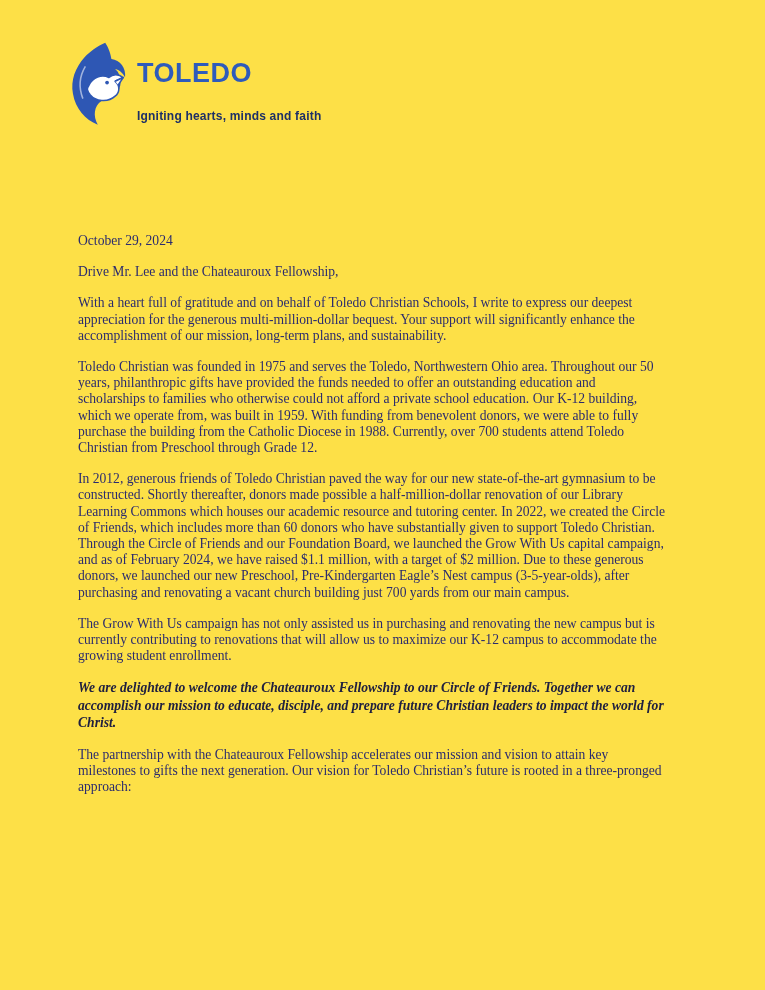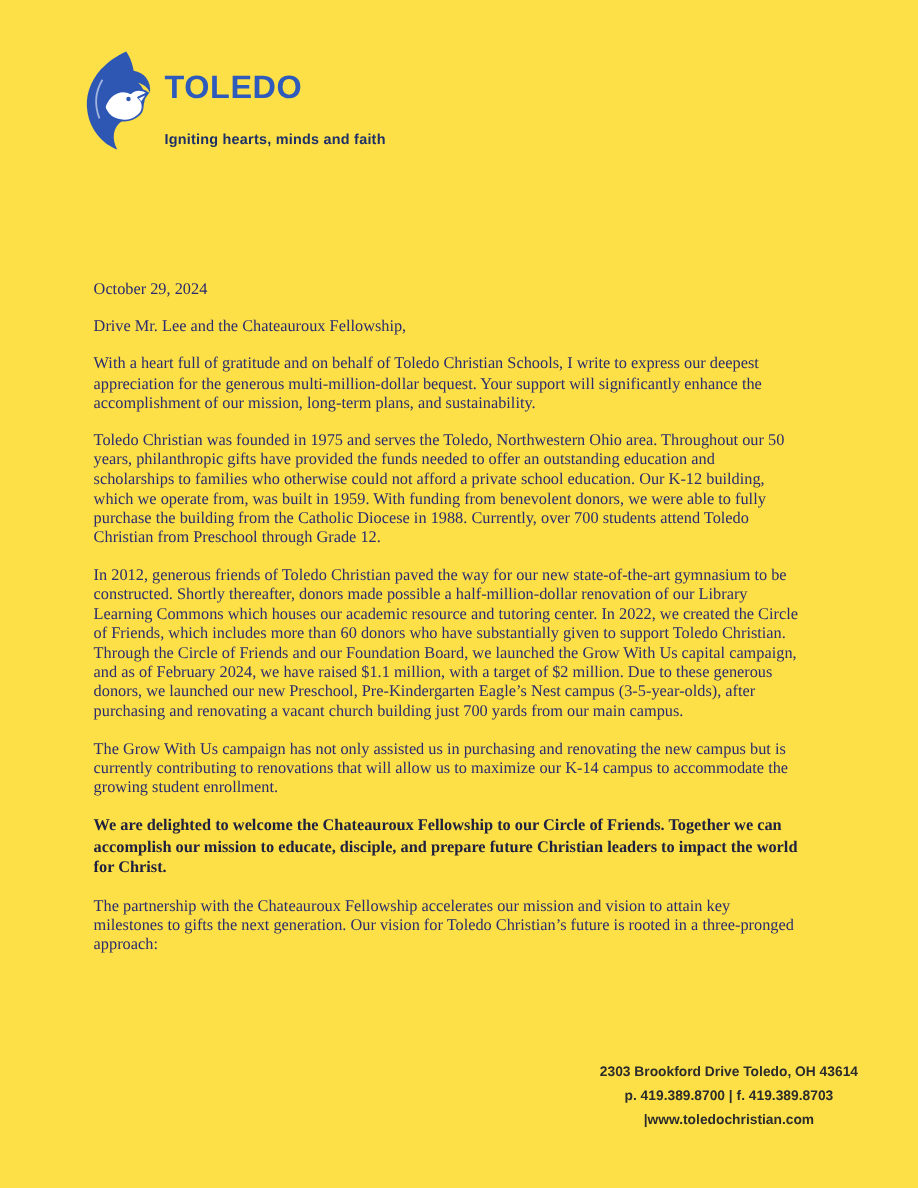--- a/index.html
+++ b/index.html
@@ -45,20 +45,21 @@
     color: #2b2b6e;
     font-size: 13.6px;
     line-height: 16.2px;
     margin-top: 20px;
   }
   .letter-body p { margin-bottom: 15px; }
   .date { margin-bottom: 17px; }
   .salutation { margin-bottom: 17px; }
   .emphasis {
     font-weight: 700;
+    font-style: italic;
     color: #20203f;
     line-height: 17.5px;
   }
 
   
   .letter-footer {
     position: absolute;
     right: 50px;
     top: 884px;
     text-align: center;
@@ -93,24 +94,19 @@
       <div class="logo-tagline">Igniting hearts, minds and faith</div>
     </div>
   </header>
 
   <main class="letter-body">
     <p class="date">October 29, 2024</p>
     <p class="salutation">Drive Mr. Lee and the Chateauroux Fellowship,</p>
     <p>With a heart full of gratitude and on behalf of Toledo Christian Schools, I write to express our deepest appreciation for the generous multi-million-dollar bequest. Your support will significantly enhance the accomplishment of our mission, long-term plans, and sustainability.</p>
     <p>Toledo Christian was founded in 1975 and serves the Toledo, Northwestern Ohio area. Throughout our 50 years, philanthropic gifts have provided the funds needed to offer an outstanding education and scholarships to families who otherwise could not afford a private school education. Our K-12 building, which we operate from, was built in 1959. With funding from benevolent donors, we were able to fully purchase the building from the Catholic Diocese in 1988. Currently, over 700 students attend Toledo Christian from Preschool through Grade 12.</p>
     <p>In 2012, generous friends of Toledo Christian paved the way for our new state-of-the-art gymnasium to be constructed. Shortly thereafter, donors made possible a half-million-dollar renovation of our Library Learning Commons which houses our academic resource and tutoring center. In 2022, we created the Circle of Friends, which includes more than 60 donors who have substantially given to support Toledo Christian. Through the Circle of Friends and our Foundation Board, we launched the Grow With Us capital campaign, and as of February 2024, we have raised $1.1 million, with a target of $2 million. Due to these generous donors, we launched our new Preschool, Pre-Kindergarten Eagle’s Nest campus (3-5-year-olds), after purchasing and renovating a vacant church building just 700 yards from our main campus.</p>
-    <p>The Grow With Us campaign has not only assisted us in purchasing and renovating the new campus but is currently contributing to renovations that will allow us to maximize our K-14 campus to accommodate the growing student enrollment.</p>
+    <p>The Grow With Us campaign has not only assisted us in purchasing and renovating the new campus but is currently contributing to renovations that will allow us to maximize our K-12 campus to accommodate the growing student enrollment.</p>
     <p class="emphasis">We are delighted to welcome the Chateauroux Fellowship to our Circle of Friends. Together we can accomplish our mission to educate, disciple, and prepare future Christian leaders to impact the world for Christ.</p>
     <p>The partnership with the Chateauroux Fellowship accelerates our mission and vision to attain key milestones to gifts the next generation. Our vision for Toledo Christian’s future is rooted in a three-pronged approach:</p>
   </main>
 
-  <footer class="letter-footer">
-    <div>2303 Brookford Drive Toledo, OH 43614</div>
-    <div>p. 419.389.8700 | f.  419.389.8703</div>
-    <div>|www.toledochristian.com</div>
-  </footer>
 
 </div>
 
 </body></html>

